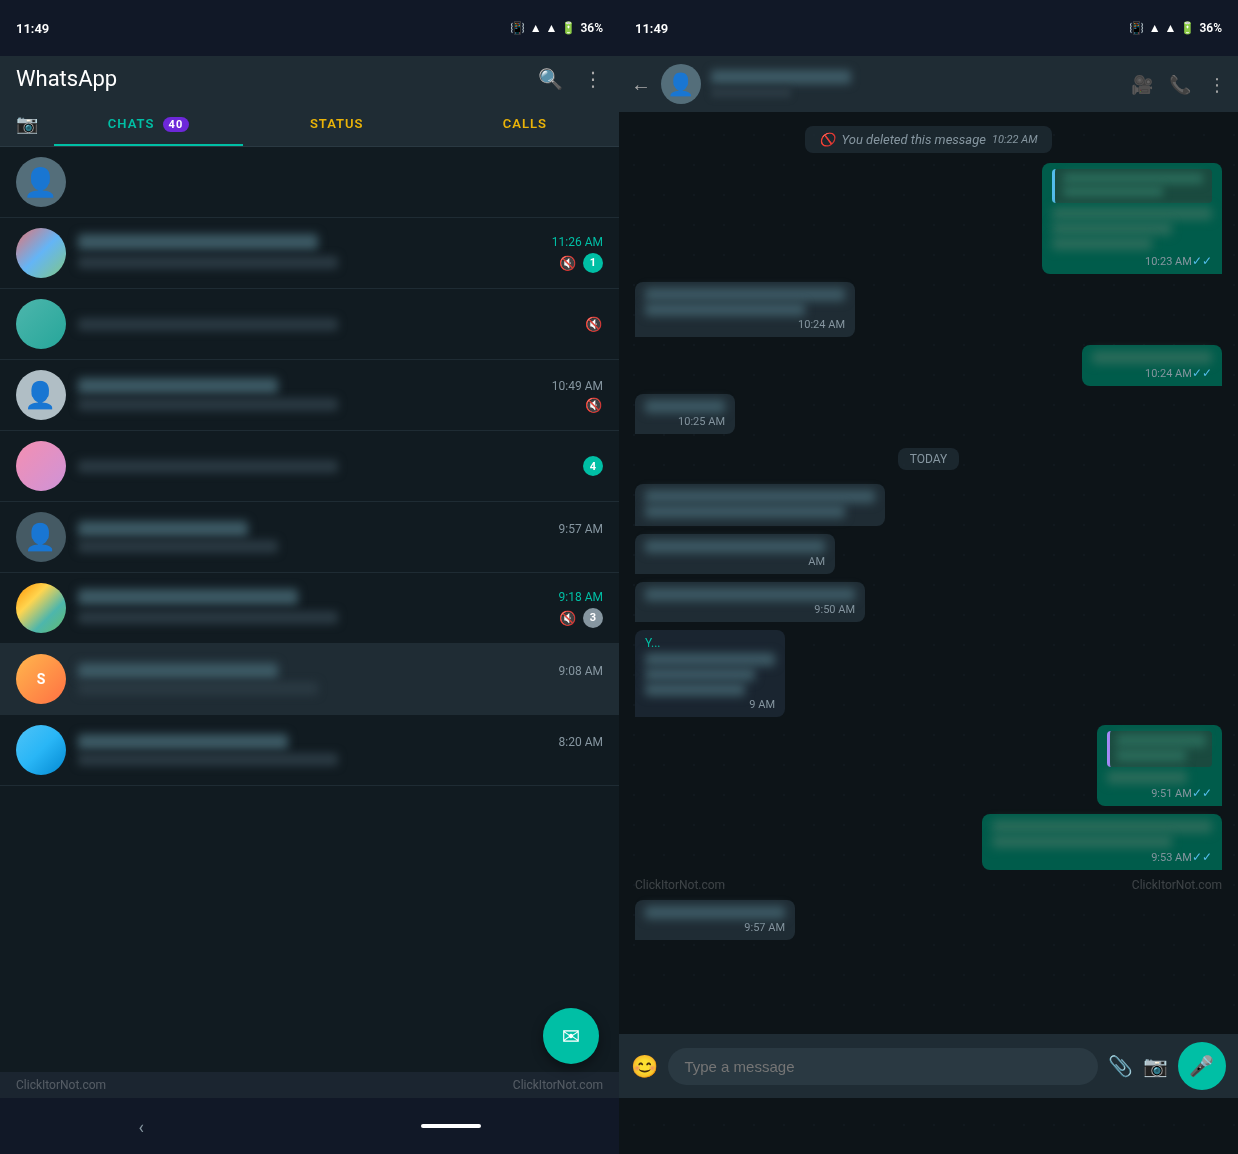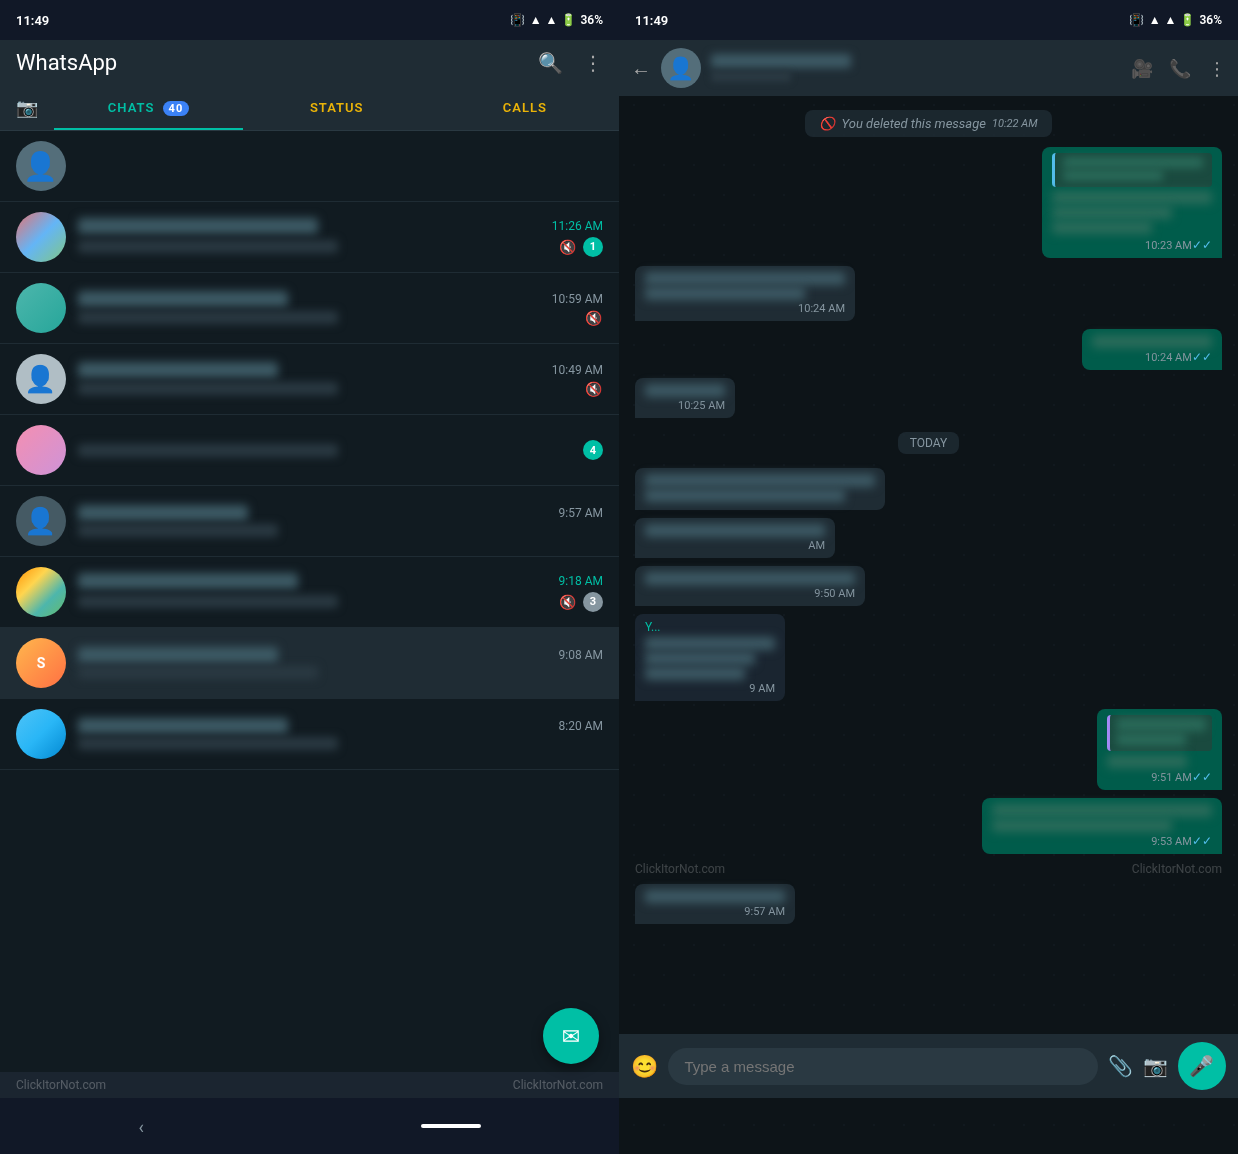--- a/index.html
+++ b/index.html
@@ -17,21 +17,21 @@
       width: 619px;
       height: 1154px;
       background: #1a1a2e;
       background: #1b1b2e;
       display: flex;
       flex-direction: column;
       background: #1c1c2e;
     }
 
     .status-bar {
-      height: 40px;
+      height: 56px;
       background: #111827;
       display: flex;
       align-items: center;
       justify-content: space-between;
       padding: 0 16px;
       color: #fff;
       font-size: 13px;
       font-weight: 600;
     }
     .status-bar-right { display: flex; align-items: center; gap: 4px; font-size: 12px; }
@@ -77,21 +77,21 @@
     }
     .tab-item.active::after {
       content: '';
       position: absolute;
       bottom: 0; left: 0; right: 0;
       height: 2px;
       background: #00bfa5;
     }
     .tab-badge {
       display: inline-block;
-      background: #3b82f6;
+      background: #6d28d9;
       color: #fff;
       border-radius: 10px;
       font-size: 11px;
       padding: 1px 6px;
       margin-left: 4px;
       font-weight: 700;
     }
 
     .chat-list {
       flex: 1;
@@ -482,24 +482,20 @@
               <span class="mute-icon">🔇</span>
               <div class="unread-badge">1</div>
             </div>
           </div>
         </div>
       </div>
 
       <div class="chat-item">
         <div class="avatar" style="background: linear-gradient(135deg,#4db6ac,#26a69a)"></div>
         <div class="chat-info">
-          <div class="chat-name-row">
-            <div class="blurred-name" style="width:210px"></div>
-            <span class="chat-time">10:59 AM</span>
-          </div>
           <div class="chat-preview-row">
             <div class="chat-preview-blurred"></div>
             <div class="chat-meta">
               <span class="mute-icon">🔇</span>
             </div>
           </div>
         </div>
       </div>
 
       <div class="chat-item">

